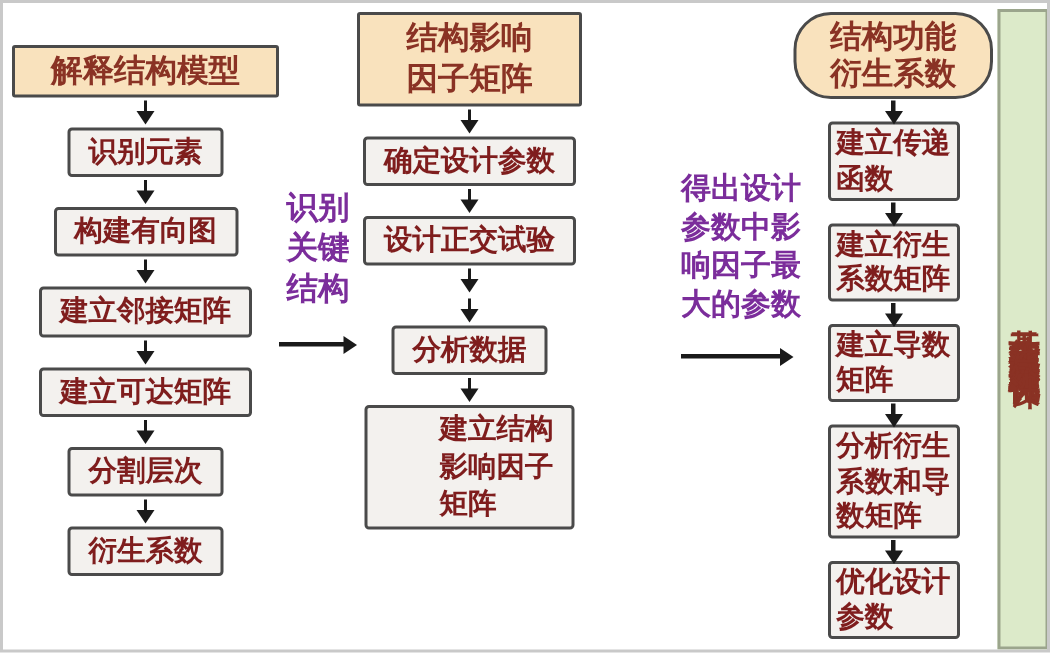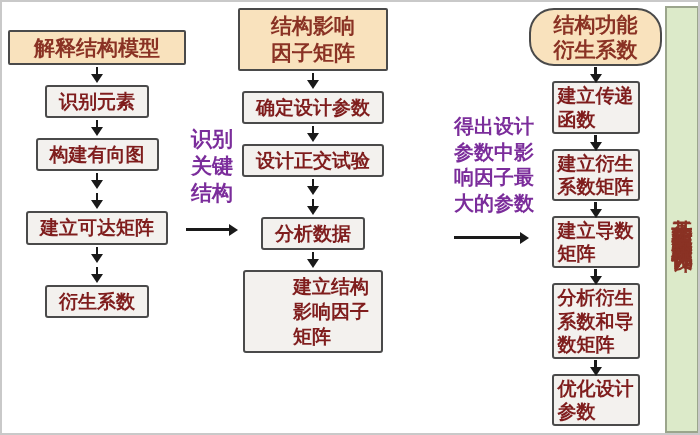--- a/index.html
+++ b/index.html
@@ -125,23 +125,25 @@
 
 <div class="frame">
 
   <div class="col" id="col1">
     <div class="hbox">解释结构模型</div>
     <div class="arrow-v"></div>
     <div class="box">识别元素</div>
     <div class="arrow-v"></div>
     <div class="box">构建有向图</div>
     <div class="arrow-v"></div>
+    <div class="box">建立邻接矩阵</div>
     <div class="arrow-v"></div>
     <div class="box">建立可达矩阵</div>
     <div class="arrow-v"></div>
+    <div class="box">分割层次</div>
     <div class="arrow-v"></div>
     <div class="box">衍生系数</div>
   </div>
 
   <div class="col" id="col2">
     <div class="hbox">结构影响
 因子矩阵</div>
     <div class="arrow-v"></div>
     <div class="box">确定设计参数</div>
     <div class="arrow-v"></div>

